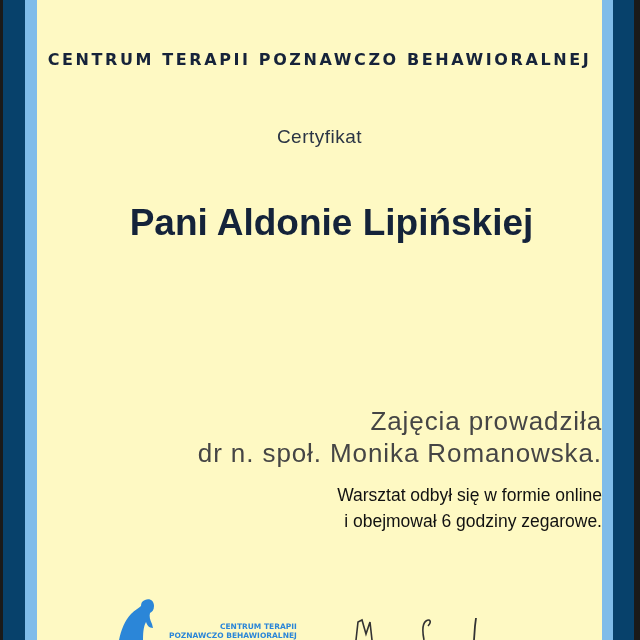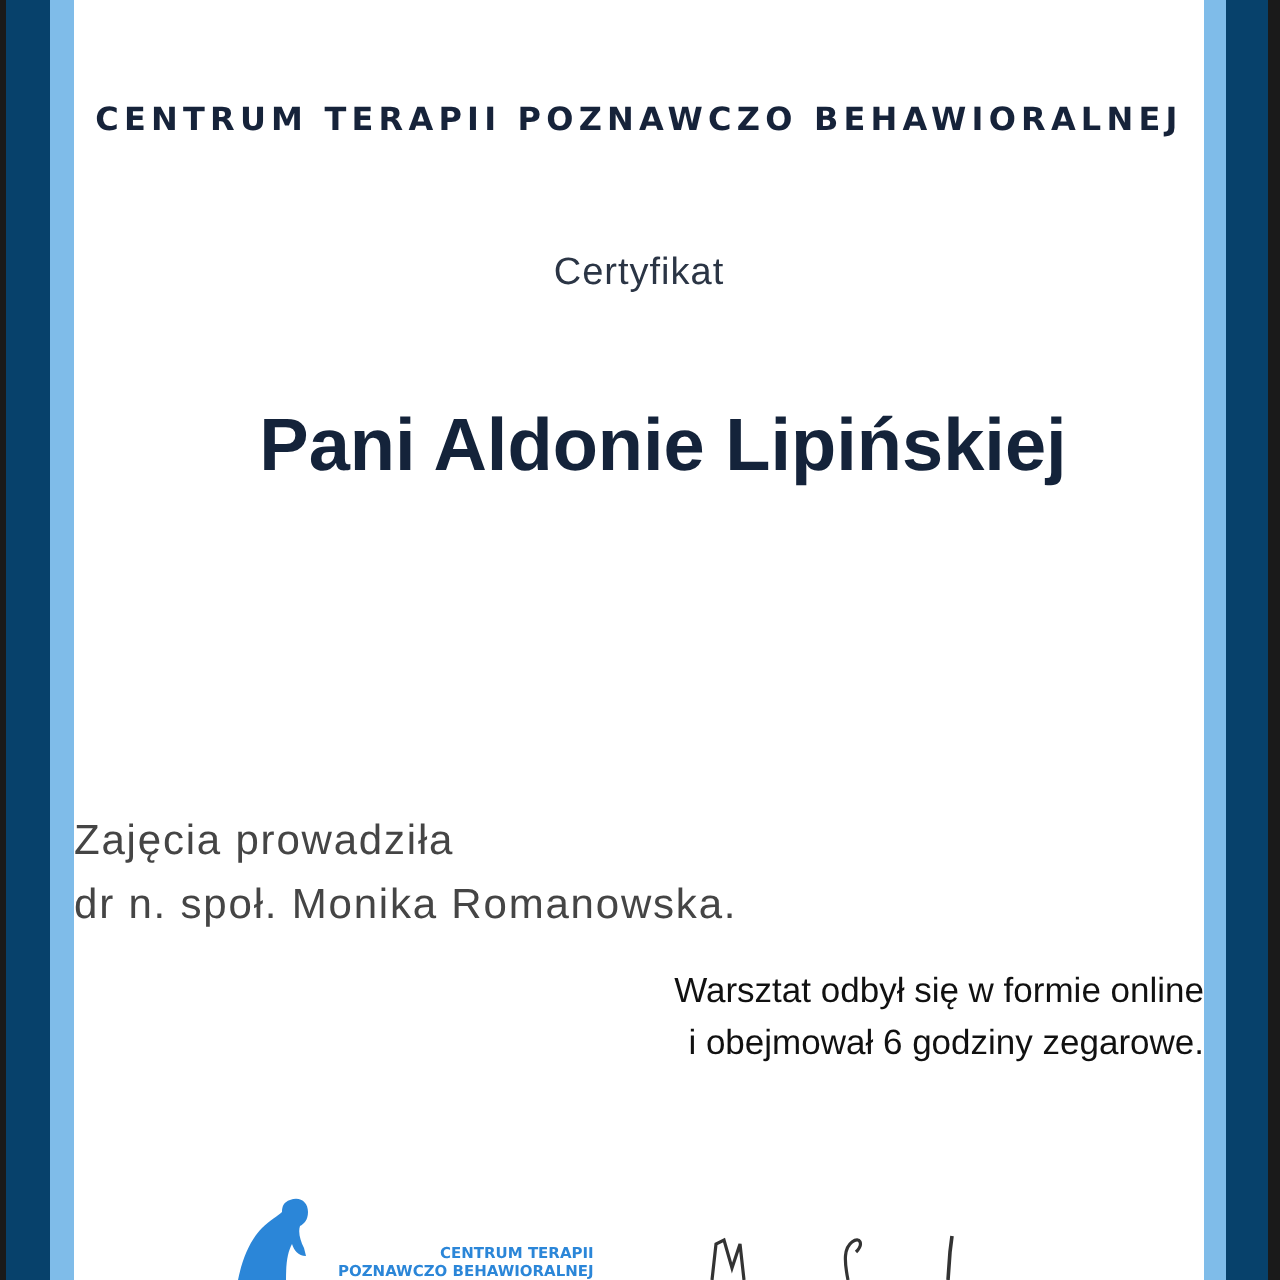--- a/index.html
+++ b/index.html
@@ -7,43 +7,43 @@
     width: 640px; height: 640px; overflow: hidden;
     background: #1a1a1a;
     position: relative;
     font-family: "Liberation Sans", "DejaVu Sans", sans-serif;
   }
   .frame-dark { position: absolute; left: 3px; top: 0; width: 631px; height: 640px; background: #07416b; }
   .frame-light-left { position: absolute; left: 25px; top: 0; width: 12px; height: 640px; background: #7fbce9; }
   .frame-light-right { position: absolute; left: 602px; top: 0; width: 11px; height: 640px; background: #7fbce9; }
   .paper {
     position: absolute; left: 37px; top: 0; width: 565px; height: 640px;
-    background: #ffffff; overflow: hidden;
+    background: #fef9c3; overflow: hidden;
   }
   .org-title {
     position: absolute; left: 0; top: 50px; width: 565px; text-align: center;
     font-size: 16px; font-weight: bold; letter-spacing: 2.6px; color: #16233a;
     font-family: "DejaVu Sans", sans-serif;
   }
   .awards {
     position: absolute; left: 0; top: 126px; width: 565px; text-align: center;
     font-size: 19px; color: #2b3545; letter-spacing: 0.5px;
   }
   .recipient {
     position: absolute; left: 0; top: 202px; width: 565px; text-align: center;
     font-size: 37px; font-weight: bold; color: #14233a; padding-left: 12px;
   }
   .cert {
     position: absolute; left: 0; top: 284px; width: 565px; text-align: center;
     font-size: 21px; line-height: 30px; color: #454545; letter-spacing: 0.9px;
   }
   .cert div { white-space: nowrap; }
   .led {
-    position: absolute; left: 0; top: 405px; width: 565px; text-align: left;
-    font-size: 21px; line-height: 32px; color: #454545; letter-spacing: 0.9px;
+    position: absolute; left: 0; top: 405px; width: 565px; text-align: right;
+    font-size: 26px; line-height: 32px; color: #454545; letter-spacing: 0.9px;
   }
   .info {
     position: absolute; left: 0; top: 482px; width: 565px; text-align: right;
     font-size: 17.5px; line-height: 26px; color: #111111;
   }
   .logo { position: absolute; left: 82px; top: 598px; width: 200px; height: 42px; }
   .logo svg { position: absolute; left: 0; top: 0; }
   .logo-text {
     position: absolute; left: 50px; top: 24px;
     font-size: 7.5px; font-weight: bold; line-height: 9px; color: #2b86d8; white-space: nowrap;

